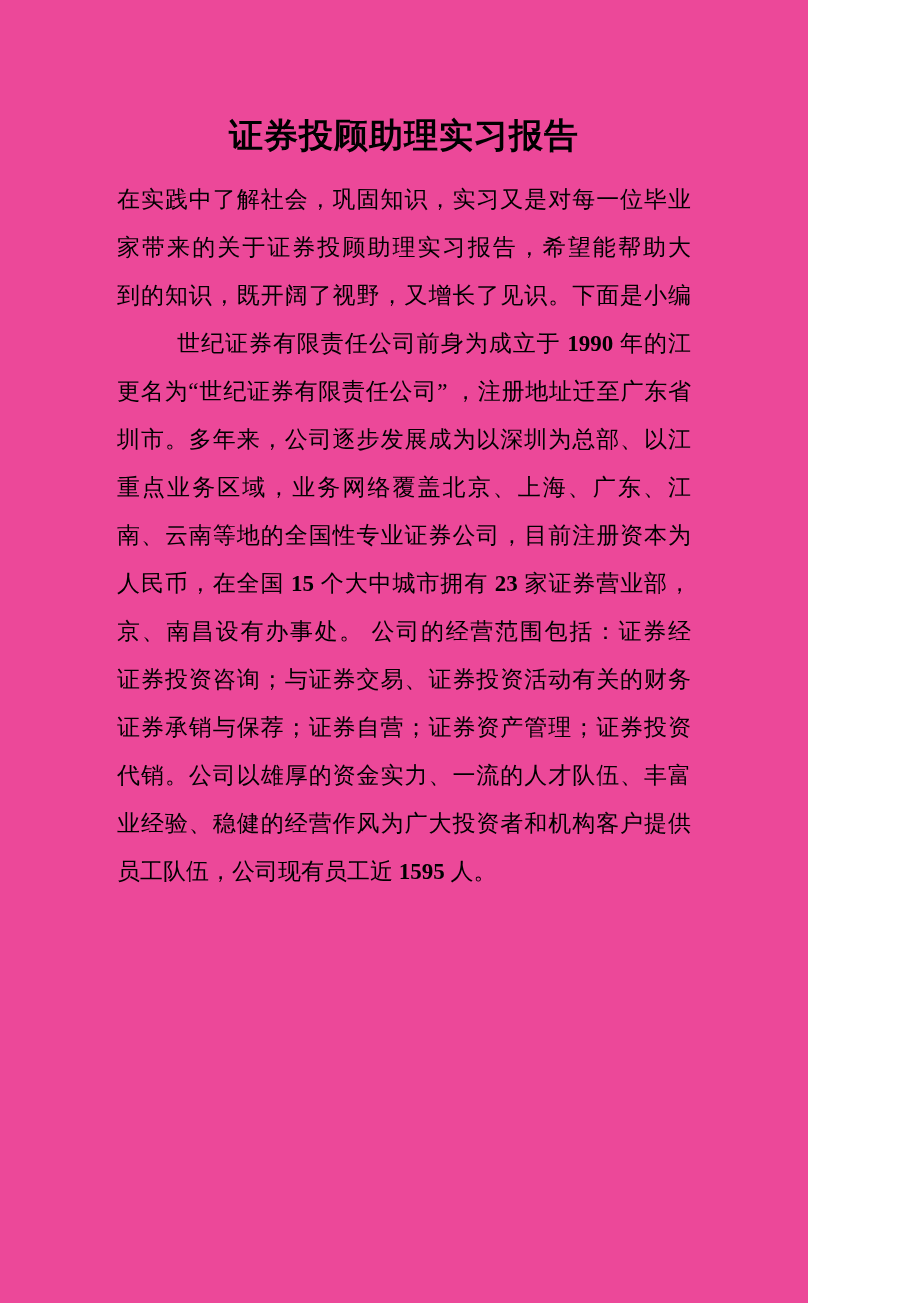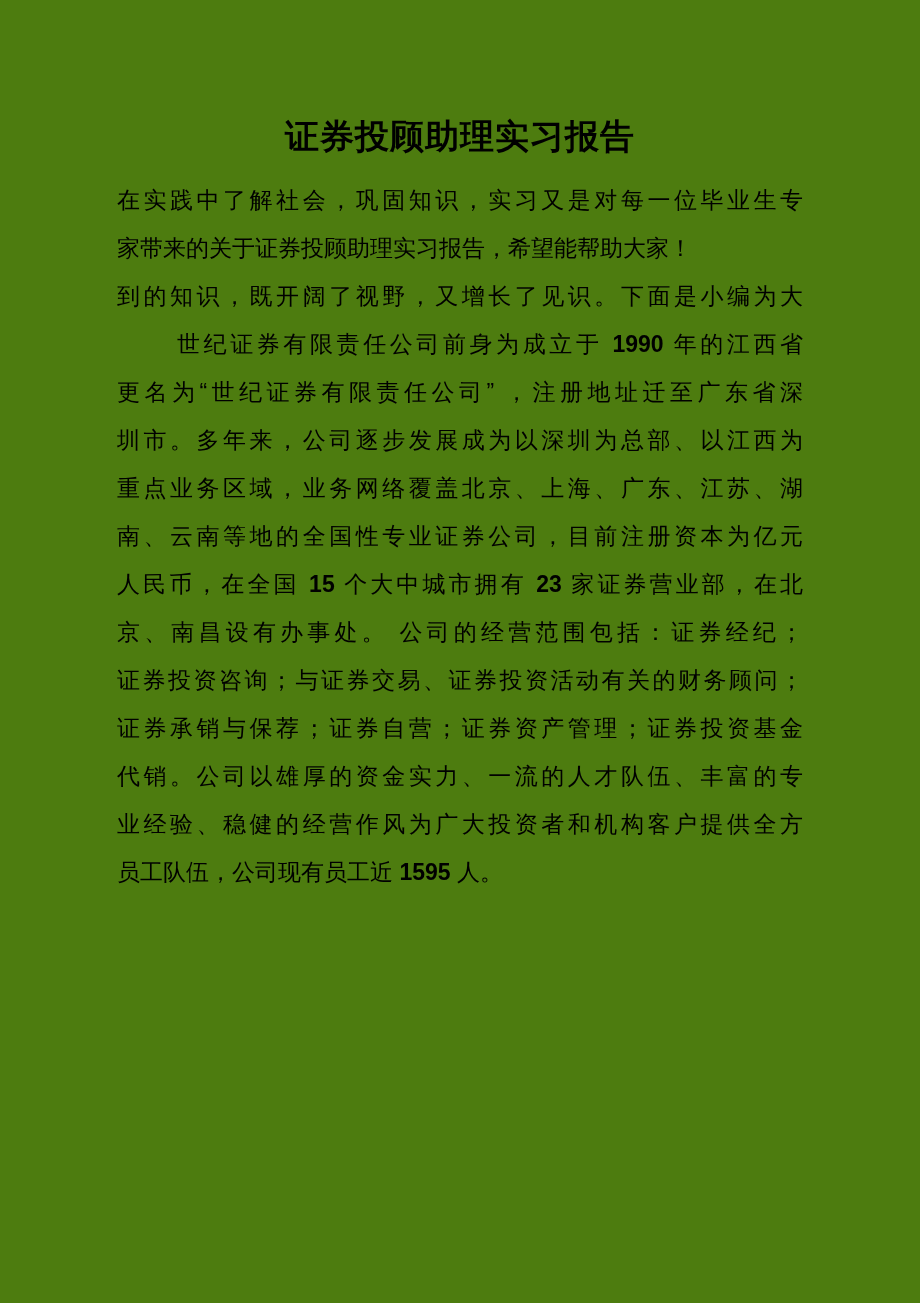--- a/index.html
+++ b/index.html
@@ -2,25 +2,25 @@
 <html><head>
 <meta charset="utf-8">
 <style>
   html, body {
     margin: 0;
     padding: 0;
     background: #ffffff;
   }
   .doc-page {
     position: relative;
-    width: 920px;
+    width: 808px;
     height: 1303px;
-    background: #4d7c0f;
+    background: #ec4899;
     color: #000000;
-    font-family: Liberation Sans, sans-serif;
+    font-family: Liberation Serif, serif;
     overflow: hidden;
   }
   .doc-title {
     margin: 0;
     padding: 112px 117px 0 117px;
     text-align: center;
     font-size: 34px;
     font-weight: 700;
     line-height: 48px;
     letter-spacing: 1px;

